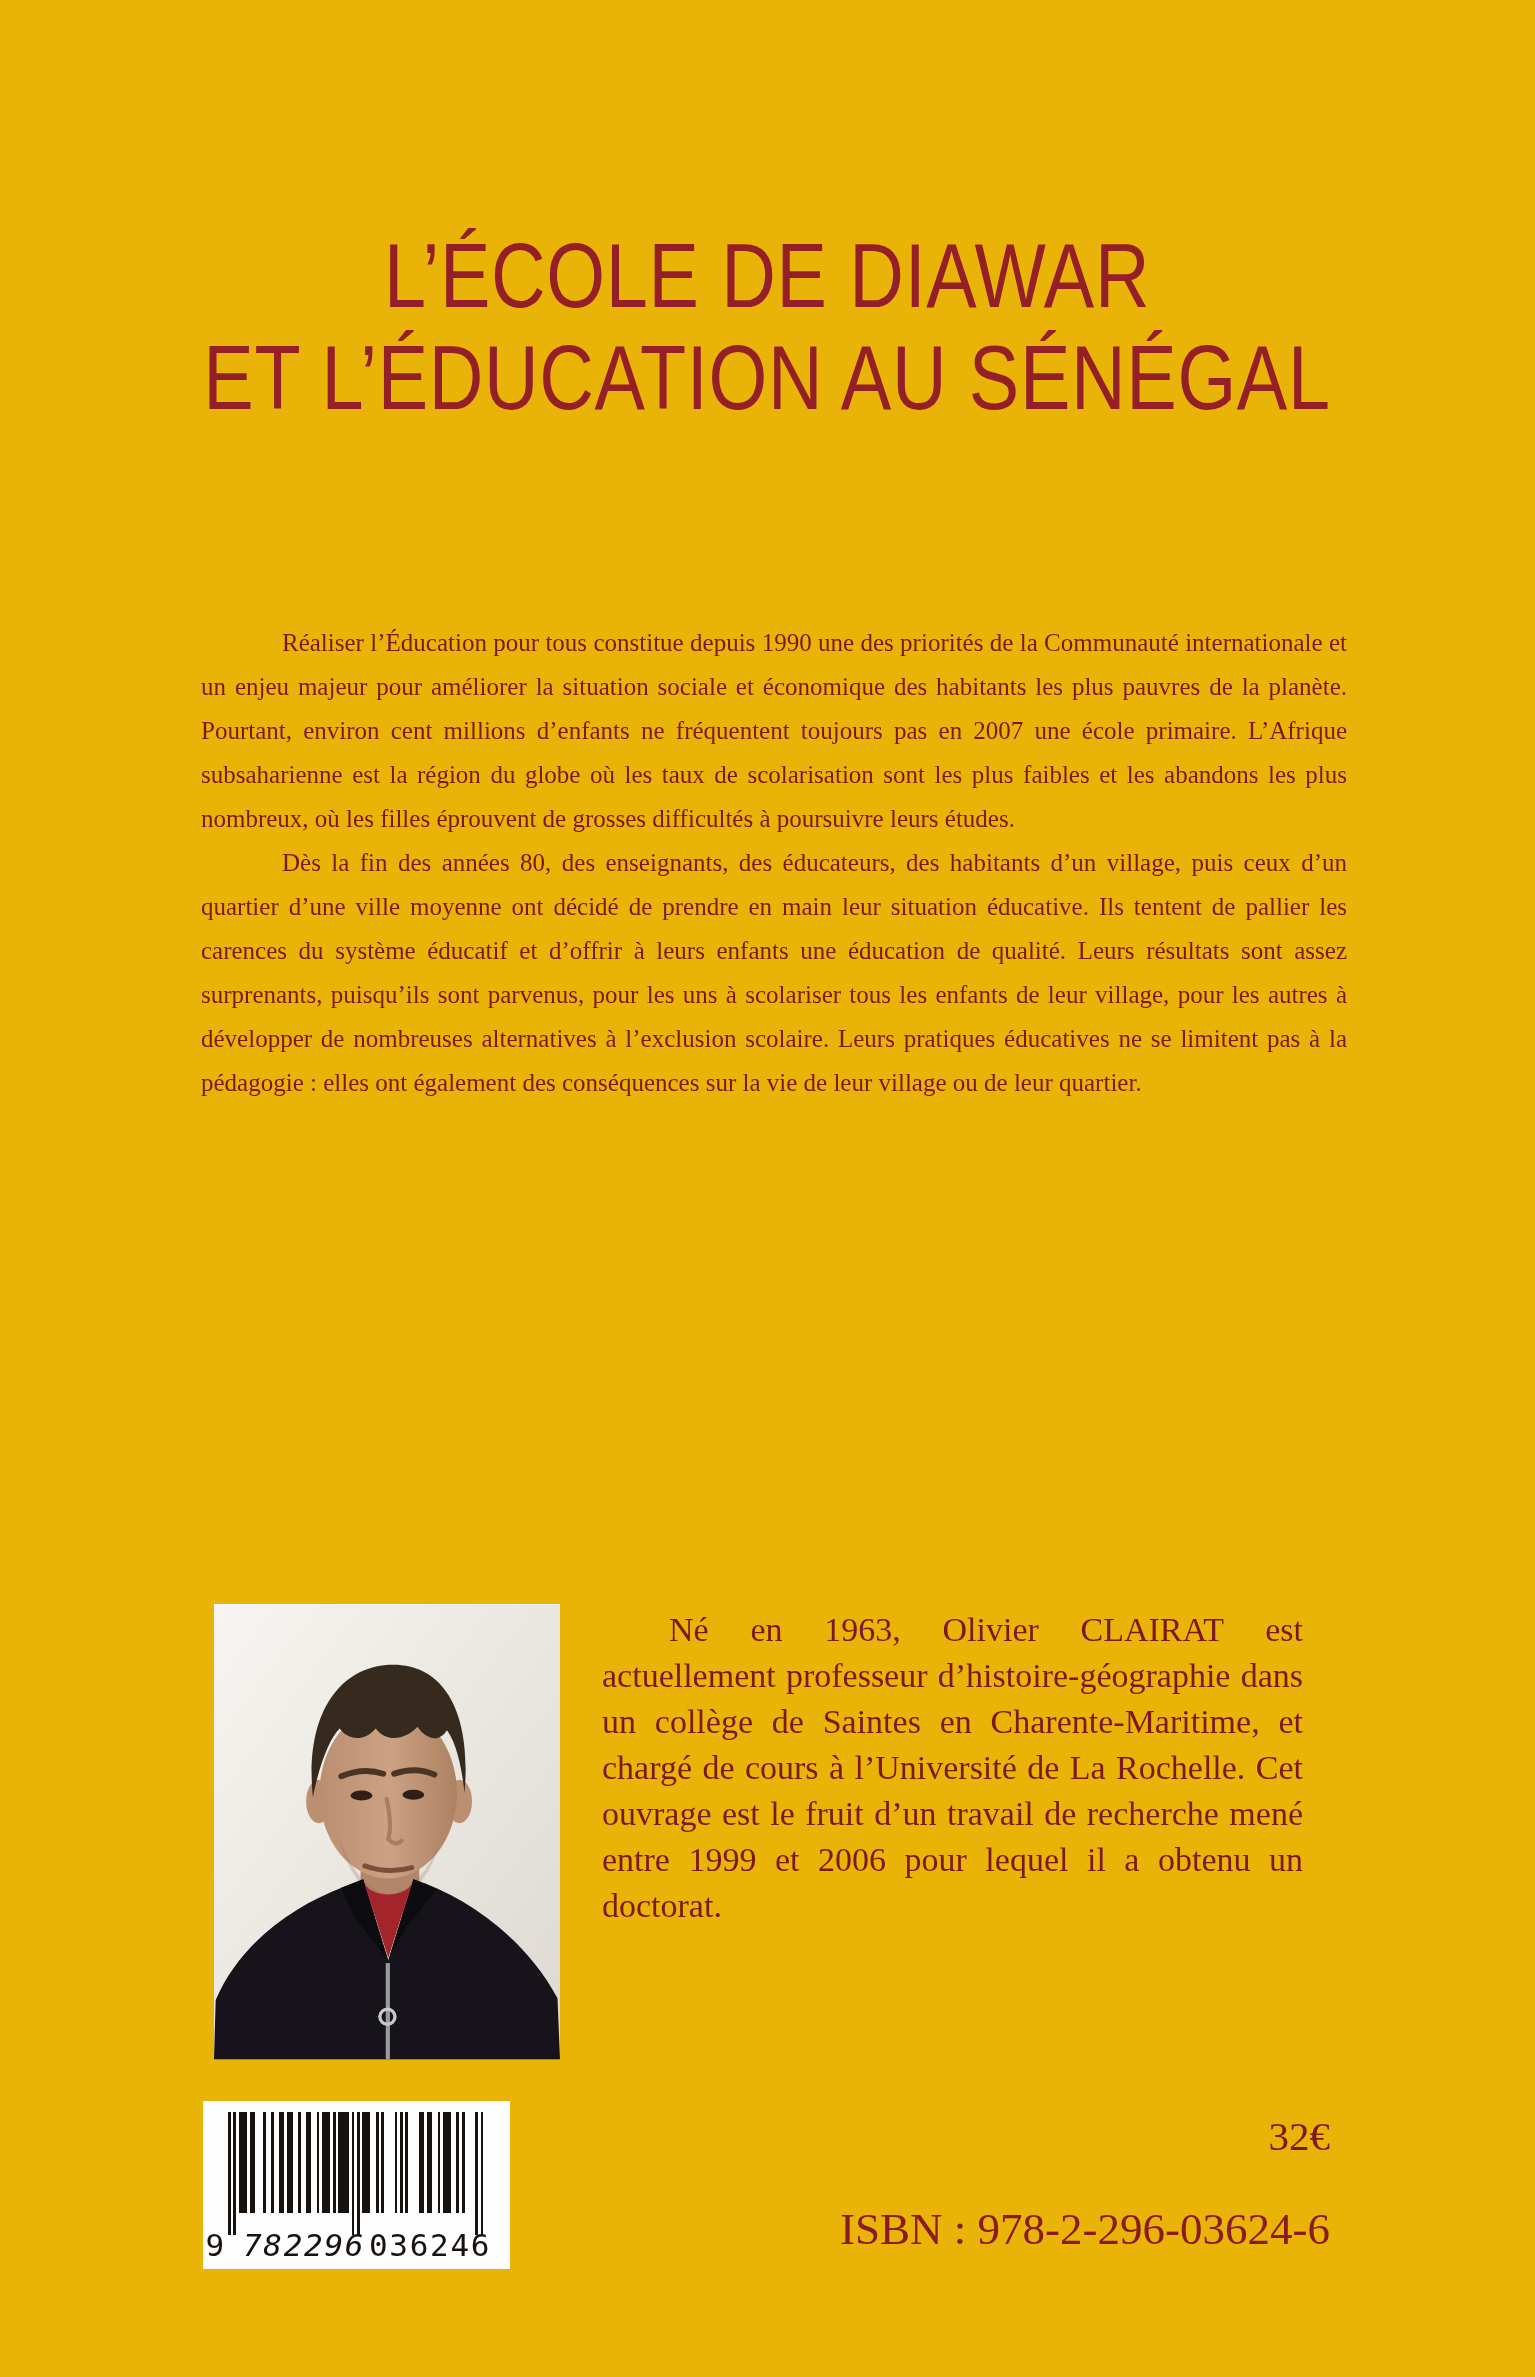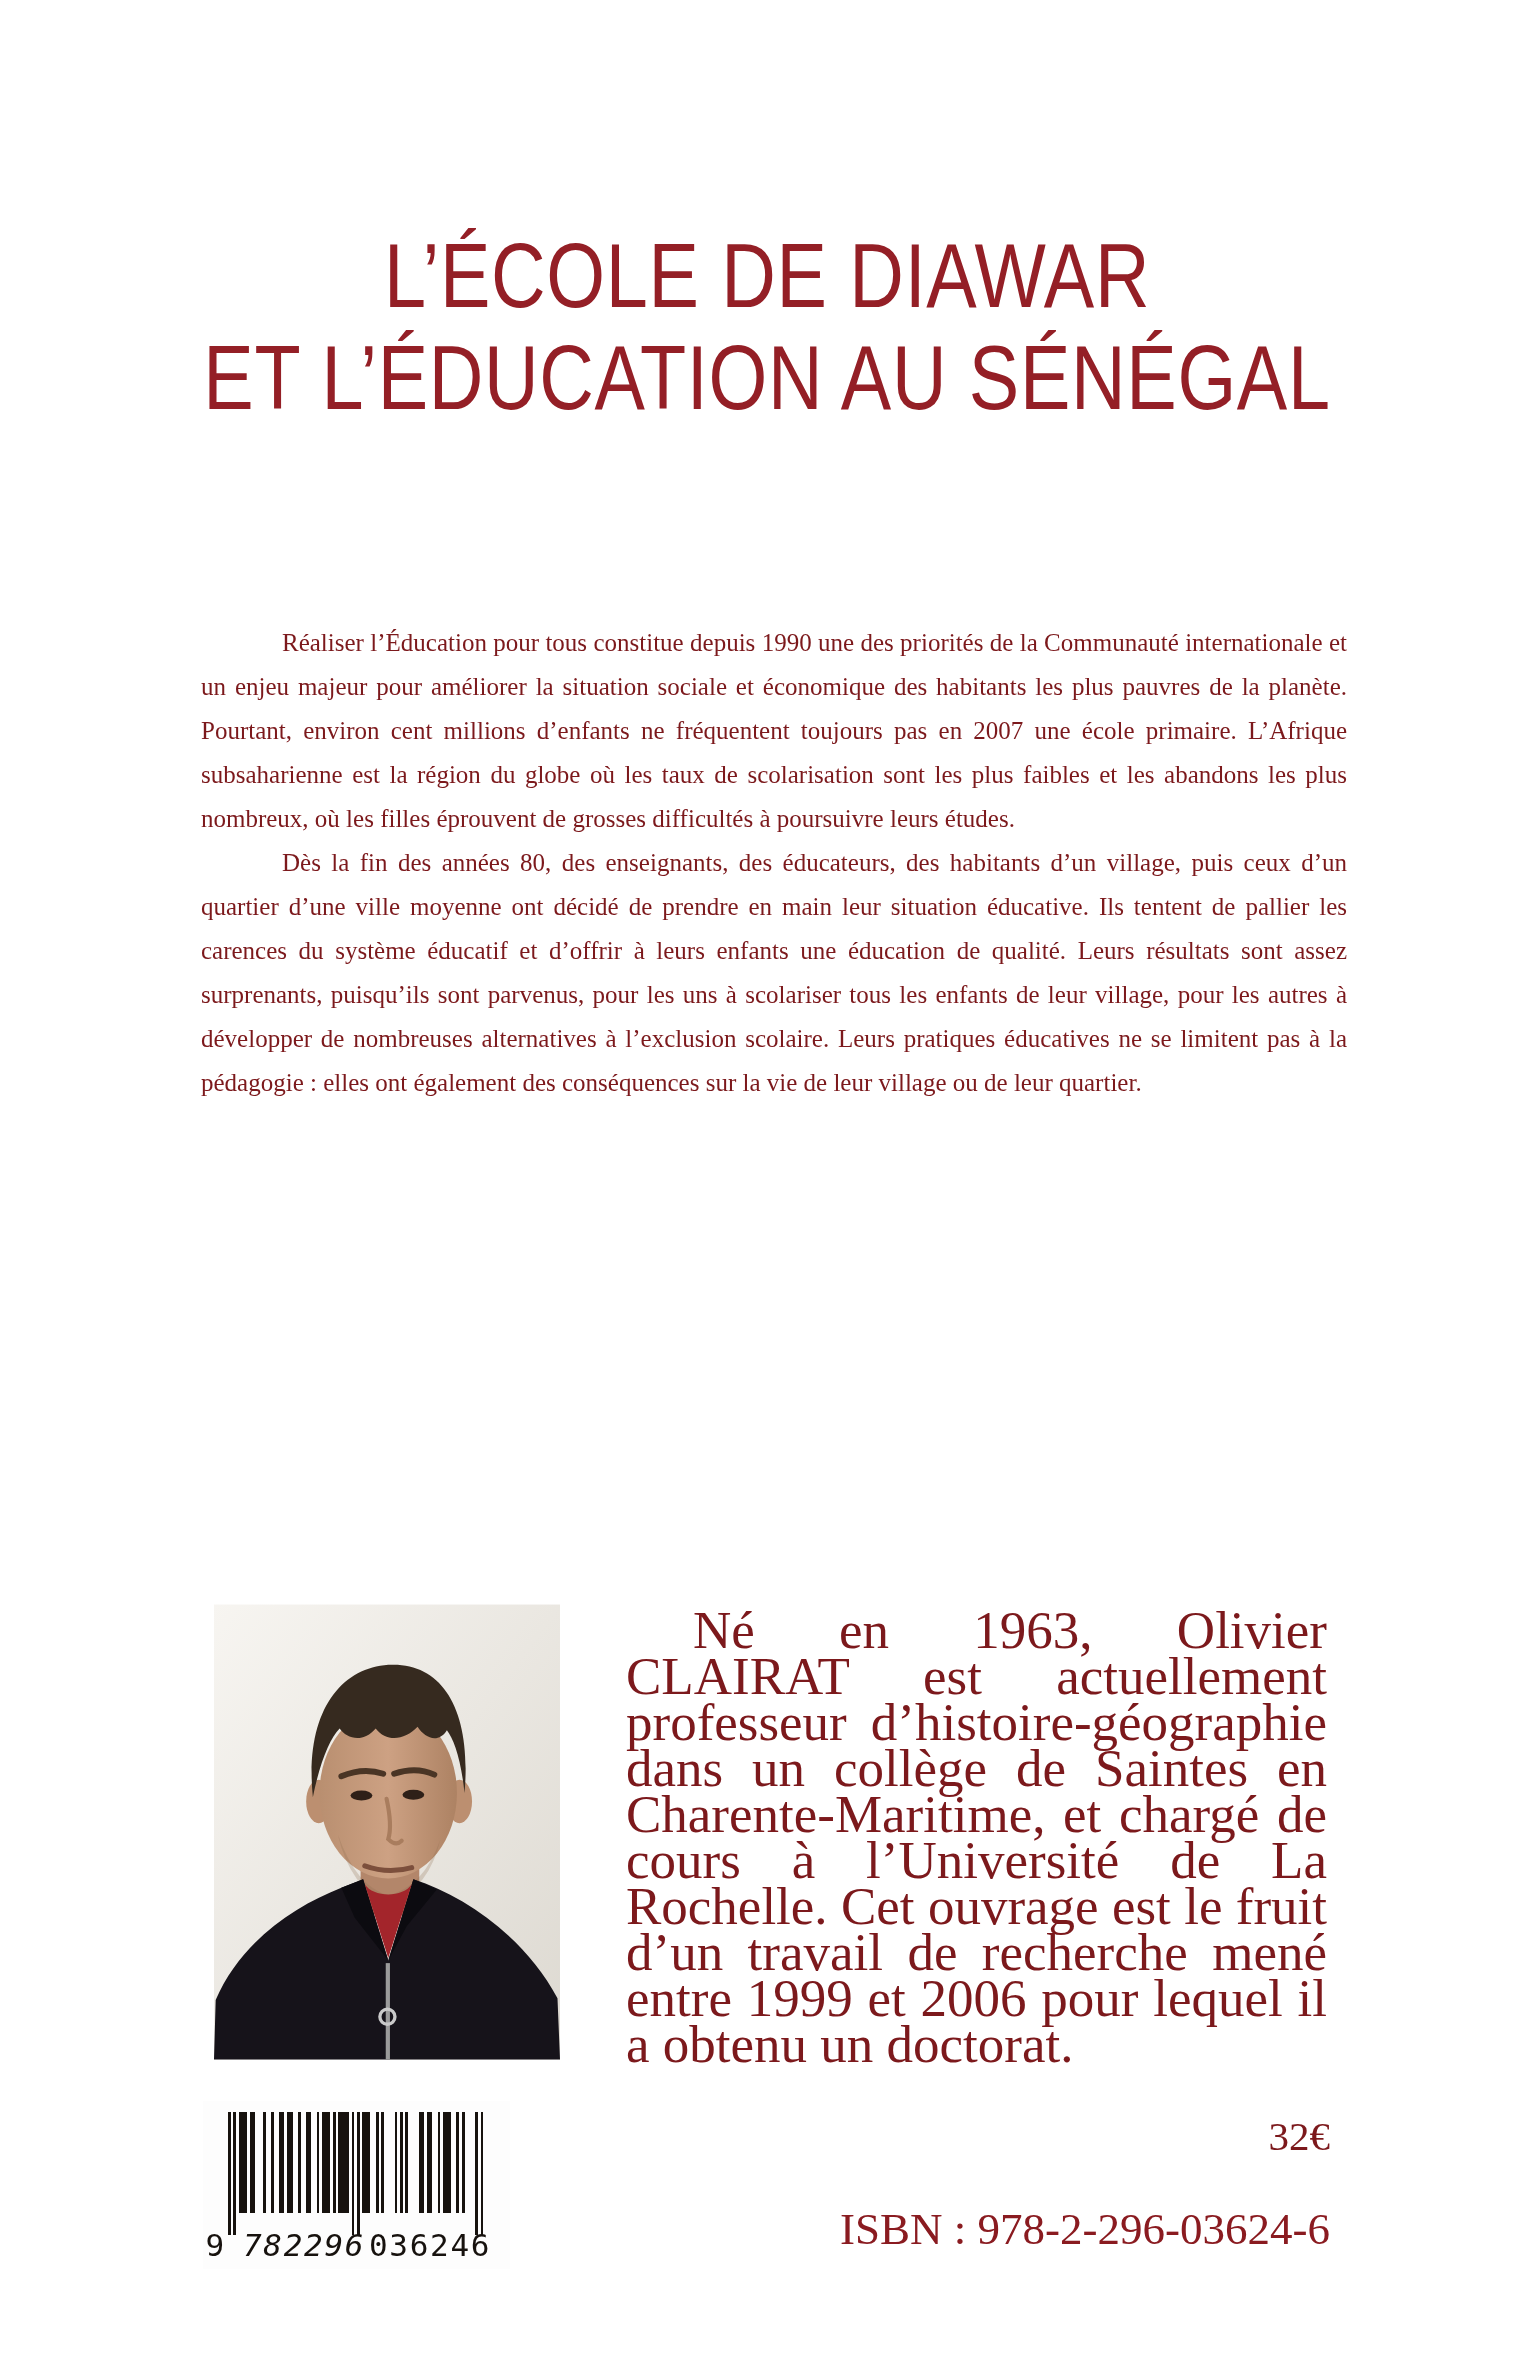--- a/index.html
+++ b/index.html
@@ -1,19 +1,19 @@
 <!DOCTYPE html>
 <html style="font-size:13.4px"><head>
 <meta charset="utf-8">
 <style>
   html,body{margin:0;padding:0;background:#666;}
   .page{
     position:relative;
     width:1535px;height:2377px;
-    background:#ffffff;
+    background:#eab308;
     overflow:hidden;
     font-family:"Liberation Serif",serif;
     color:#7C191C;
   }
   
   .title{
     position:absolute;top:225px;left:0;width:100%;
     text-align:center;
     font-family:"Liberation Sans",sans-serif;
     font-weight:400;
@@ -36,22 +36,22 @@
   }
   .synopsis p{margin:0;text-indent:81px;}
   
   .photo{
     position:absolute;left:214px;top:1604px;width:346px;height:456px;
     background:#fff;
   }
   .photo svg{display:block;}
   
   .bio{
-    position:absolute;left:626px;top:1607px;width:701px;
-    font-size:53px;line-height:46px;
+    position:absolute;left:602px;top:1607px;width:701px;
+    font-size:34px;line-height:46px;
     text-align:justify;text-indent:67px;
     color:#7C191C;
   }
   
   .barcode{
     position:absolute;left:203px;top:2101px;width:307px;height:168px;
     background:#fdfdfd;
   }
   #bars{position:absolute;left:25px;top:11px;display:flex;}
   .bar-mod{flex:none;width:2.7px;height:101px;}

